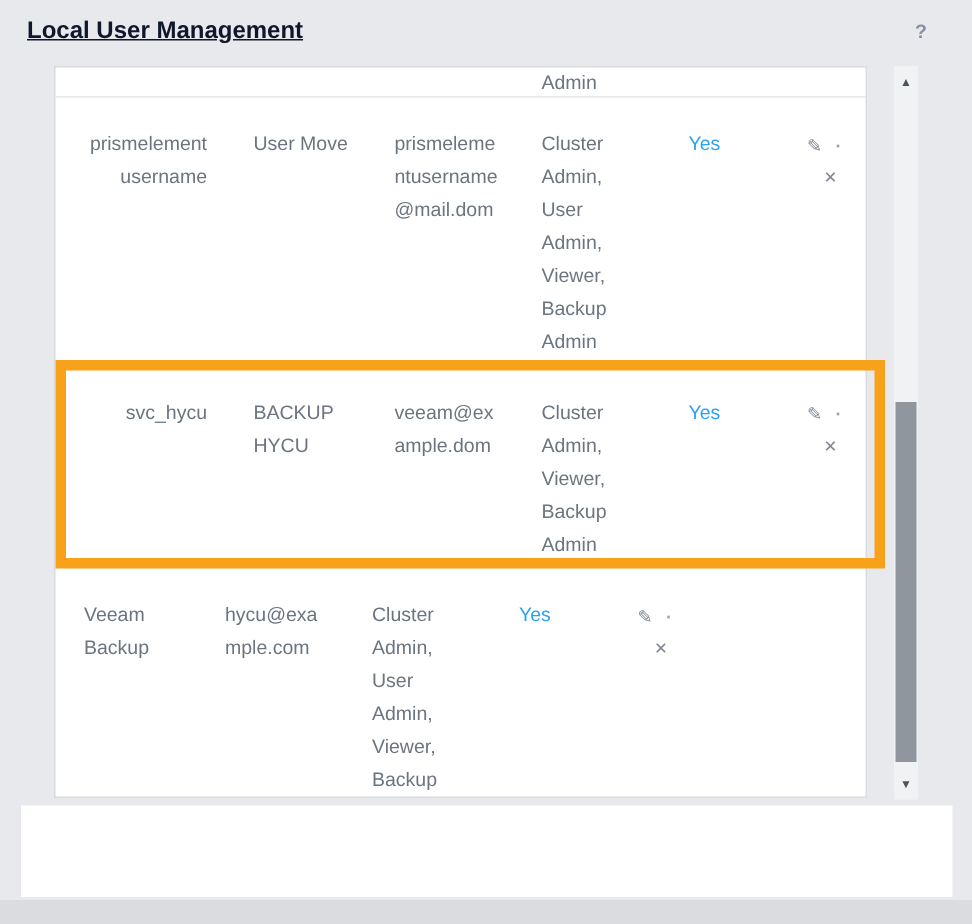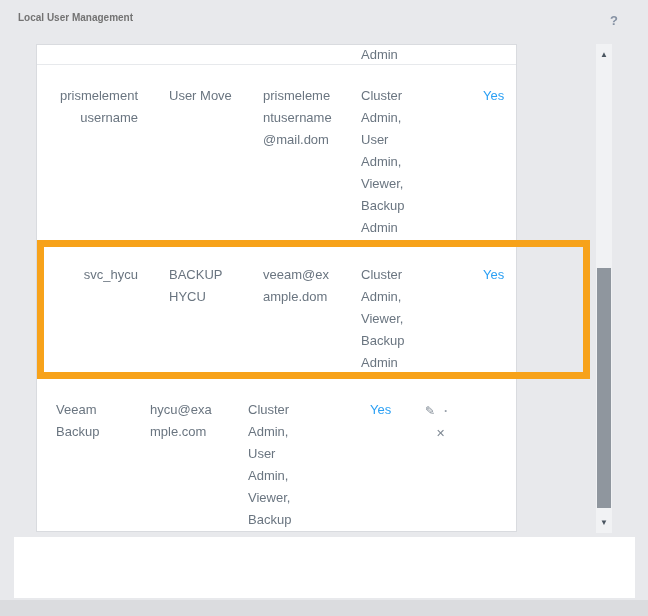--- a/index.html
+++ b/index.html
@@ -4,41 +4,41 @@
 <style>
   html,body{margin:0;padding:0;}
   body{
     width:648px;height:616px;overflow:hidden;position:relative;
     background:#e8e9ec;
     font-family:"Liberation Sans", sans-serif;
     -webkit-font-smoothing:antialiased;
   }
   *{box-sizing:border-box;}
 
-  .titlebar{position:absolute;left:18px;top:12px;font-size:10px;font-weight:600;color:#737373;}
+  .titlebar{position:absolute;left:18px;top:12px;font-size:16px;font-weight:600;color:#0f172a;text-decoration:underline;}
   .help{position:absolute;left:606px;top:11px;font-size:13px;font-weight:700;color:#8591a3;cursor:pointer;padding:2px 4px;}
 
   .table-panel{
-    position:absolute;left:36px;top:44px;width:481px;height:488px;
+    position:absolute;left:36px;top:44px;width:542px;height:488px;
     background:#ffffff;border:1px solid #d9dbdf;overflow:hidden;
   }
 
   .row{display:flex;align-items:flex-start;border-bottom:1px solid #e7e9ec;
        padding:20px 0 4px 0;font-size:13px;line-height:22px;color:#6a7580;}
   .row.partial{height:20px;padding:1px 0 0 0;overflow:hidden;line-height:18px;}
 
   .cell{flex:none;padding-left:19px;}
   .c1{width:113px;padding-right:12px;word-break:break-all;text-align:right;}
   .c2{width:94px;padding-right:5px;}
   .c3{width:98px;padding-right:7px;word-break:break-all;}
   .c4{width:98px;padding-right:15px;}
   .c5{width:78px;}
   .c6{width:64px;padding-left:20px;color:#7e8893;}
 
-  .link{color:var(--link,#2CA0F4);cursor:pointer;margin-left:24px;}
+  .link{color:var(--link,#2CA0F4);cursor:pointer;}
 
   .act-line1{display:flex;gap:9px;line-height:24px;font-size:12px;}
   .act-line1 .pencil{cursor:pointer;}
   .act-line1 .dot{font-weight:700;color:#9aa2ac;}
   .act-line2{padding-left:11px;line-height:20px;font-size:11px;cursor:pointer;}
 
   
   .highlight-box{
     position:absolute;left:37px;top:240px;width:553px;height:139px;
     border:7px solid var(--highlight,#F7A21A);pointer-events:none;z-index:5;

